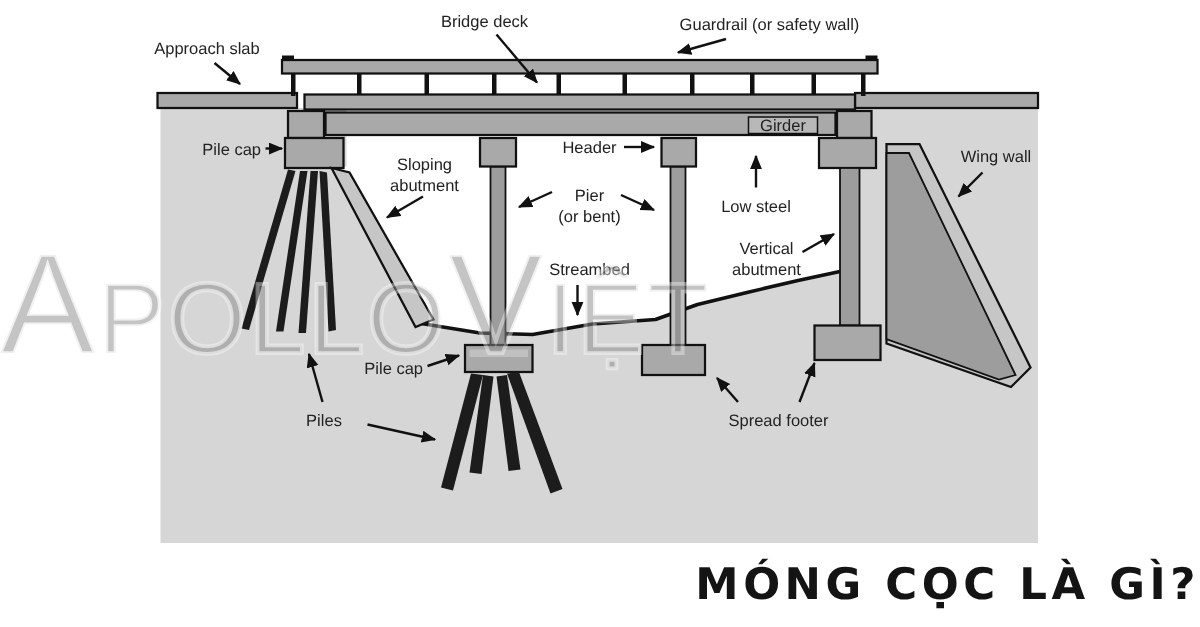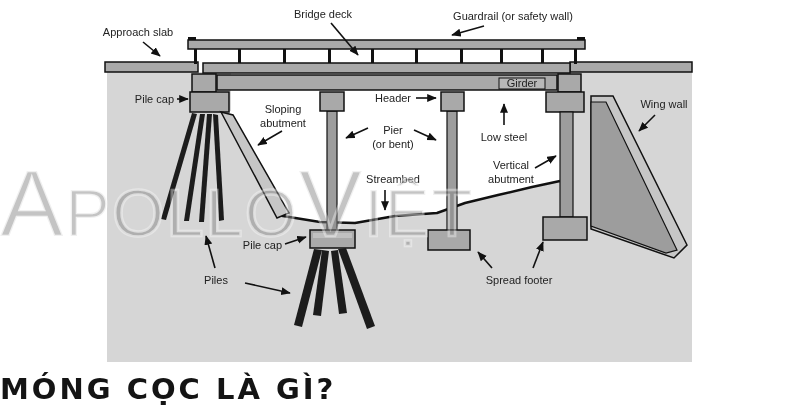--- a/index.html
+++ b/index.html
@@ -23,21 +23,21 @@
   .watermark{
     position:absolute;left:0;right:0;top:138px;height:130px;line-height:130px;
     font-family:Liberation Sans, sans-serif;
     font-variant:small-caps;font-size:95px;letter-spacing:2px;
     color:var(--watermark);opacity:0.5;
     -webkit-text-stroke:2.5px rgba(255,255,255,0.75);
     pointer-events:none;white-space:nowrap;
   }
   .title-bar{
     position:absolute;left:0;right:0;top:360px;height:58px;line-height:58px;
-    text-align:left;font-family:"DejaVu Sans","Liberation Sans",sans-serif;
+    text-align:right;font-family:"DejaVu Sans","Liberation Sans",sans-serif;
     font-weight:bold;font-size:29px;letter-spacing:3px;color:var(--title);
   }
 </style>
 </head>
 <body>
 
 <div class="stage">
   <svg width="800" height="418" viewBox="0 0 800 418">
     <defs>
       <marker id="ah" markerWidth="7" markerHeight="6" refX="5.5" refY="2.5" orient="auto">

